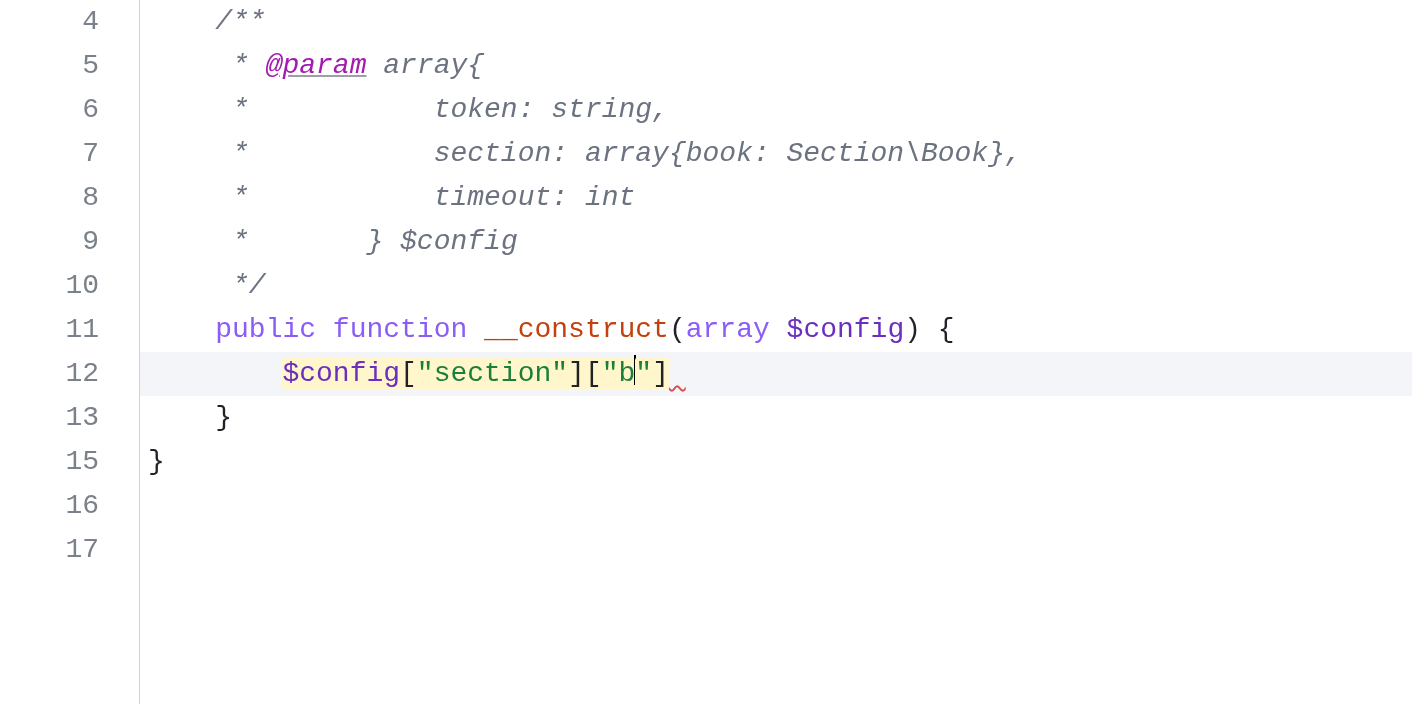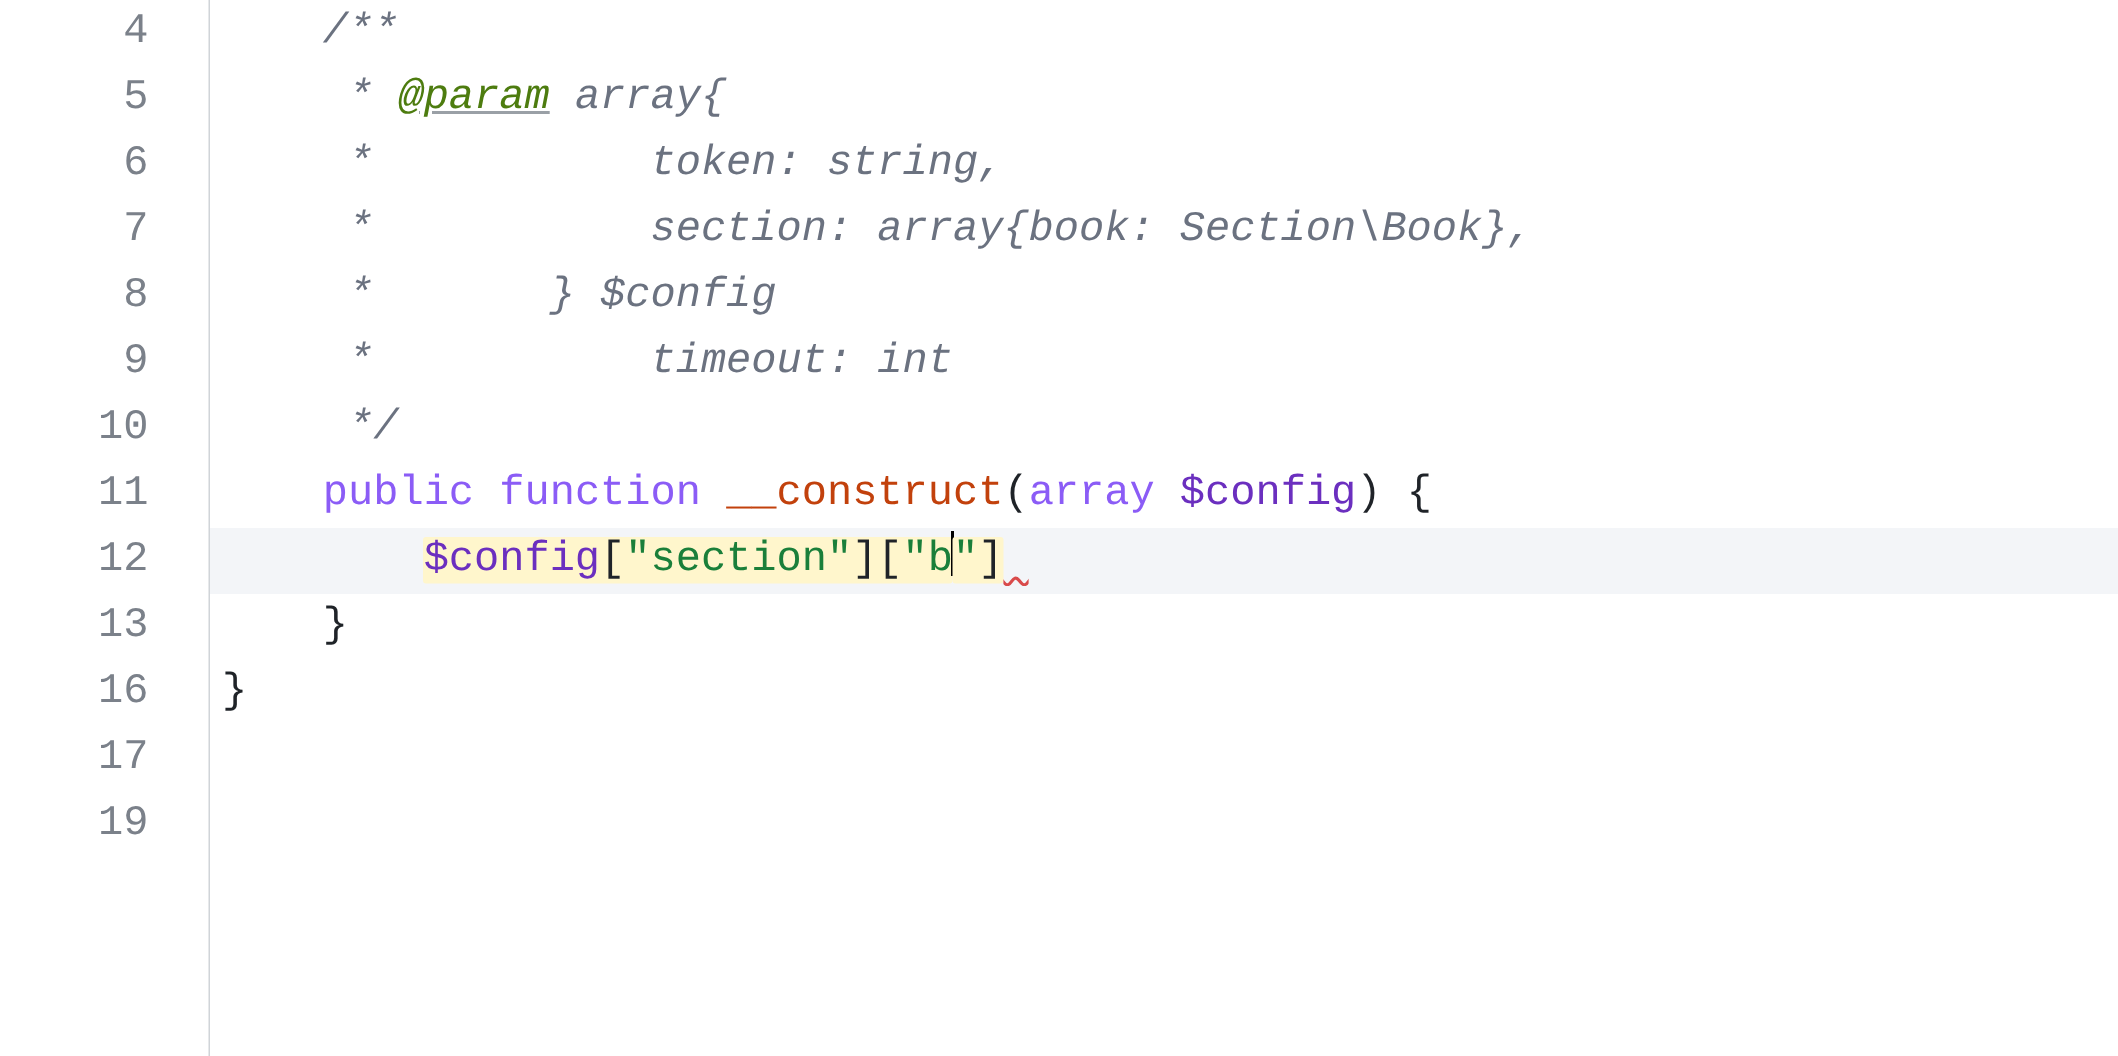--- a/index.html
+++ b/index.html
@@ -37,21 +37,21 @@
   }
   .line {
     height: 44px;
     white-space: pre;
     font-style: italic;
     color: #6b7280;
   }
   .line .plain { font-style: normal; color: #1f2328; }
   .line .kw    { font-style: normal; color: #8b5cf6; }
   .line .fn    { font-style: normal; color: #c2410c; }
-  .line .tag   { font-style: italic; text-decoration: underline; text-decoration-color: #9aa0a6; color: #4d7c0f; }
+  .line .tag   { font-style: italic; text-decoration: underline; text-decoration-color: #9aa0a6; color: #a21caf; }
   .line .var   { font-style: normal; color: #6b2fbf; }
   .line .str   { font-style: normal; color: #1a7f3a; }
   .line .hl    { background: #fff6cc; border-radius: 2px; }
 
   .line12-bg {
     position: absolute;
     left: 0; right: 0;
     top: calc(44px * 8);
     height: 44px;
     background: #f3f5f8;
@@ -81,36 +81,36 @@
     <div class="ln">4</div>
     <div class="ln">5</div>
     <div class="ln">6</div>
     <div class="ln">7</div>
     <div class="ln">8</div>
     <div class="ln">9</div>
     <div class="ln">10</div>
     <div class="ln">11</div>
     <div class="ln">12</div>
     <div class="ln">13</div>
+    <div class="ln">15</div>
     <div class="ln">16</div>
     <div class="ln">17</div>
-    <div class="ln">19</div>
   </div>
 
   <div class="code">
     <div class="line12-bg"></div>
 
     <div class="line">    <span>/**</span></div>
 
     <div class="line">    <span> * </span><span class="tag">@param</span><span> array{</span></div>
 
     <div class="line">    <span> *           token: string,</span></div>
     <div class="line">    <span> *           section: array{book: Section\Book},</span></div>
+    <div class="line">    <span> *           timeout: int</span></div>
     <div class="line">    <span> *       } </span><span>$config</span></div>
-    <div class="line">    <span> *           timeout: int</span></div>
     <div class="line">    <span> */</span></div>
 
     <div class="line">    <span class="kw">public</span><span class="plain"> </span><span class="kw">function</span><span class="plain"> </span><span class="fn">__construct</span><span class="plain">(</span><span class="kw">array</span><span class="plain"> </span><span class="var">$config</span><span class="plain">) {</span></div>
 
     <div class="line">        <span class="hl"><span class="var">$config</span><span class="plain">[</span><span class="str">"section"</span><span class="plain">][</span><span class="str">"b</span></span><span class="caret"></span><span class="hl"><span class="str">"</span><span class="plain">]</span></span><span class="squiggle">&nbsp;</span></div>
 
     <div class="line">    <span class="plain">}</span></div>
     <div class="line"><span class="plain">}</span></div>
     <div class="line"></div>
     <div class="line"></div>

